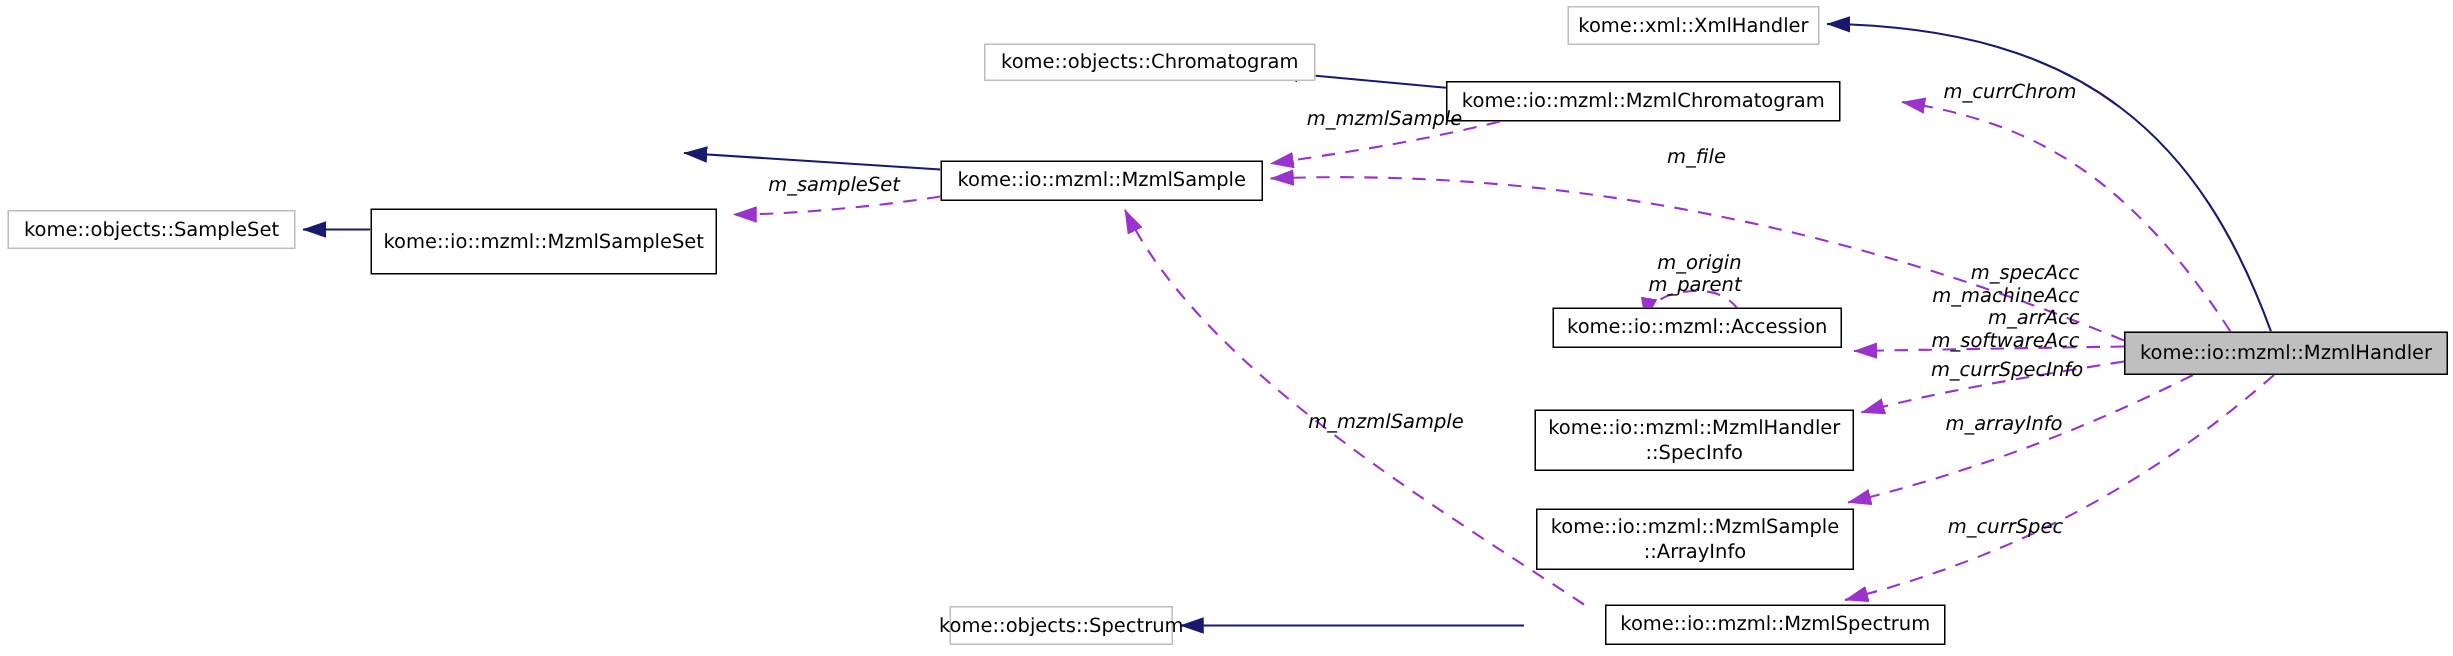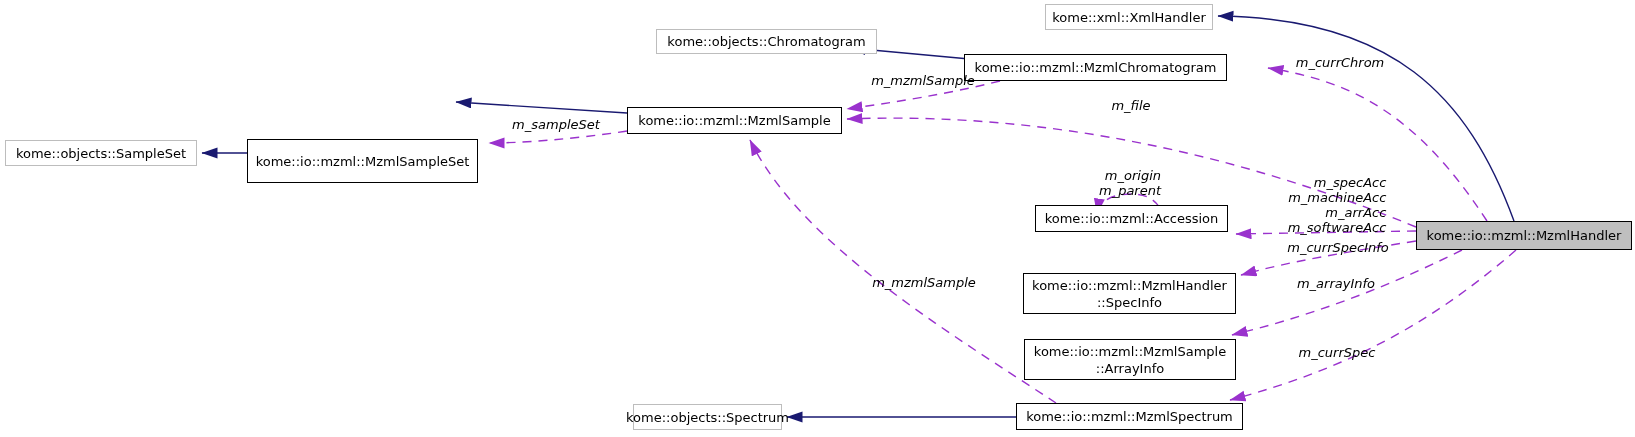--- a/index.html
+++ b/index.html
@@ -101,21 +101,21 @@
       <span>kome::io::mzml::MzmlHandler</span>
       <span>::SpecInfo</span>
     </div>
     <div class="node internal" style="left: 1024px; top: 339px; width: 212px; height: 41px;">
       <span>kome::io::mzml::MzmlSample</span>
       <span>::ArrayInfo</span>
     </div>
     <div class="node external" style="left: 633px; top: 404px; width: 149px; height: 26px;">
       <span>kome::objects::Spectrum</span>
     </div>
-    <div class="node internal" style="left: 1016px; top: 403px; width: 227px; height: 27px;">
+    <div class="node internal" style="left: 1070px; top: 403px; width: 227px; height: 27px;">
       <span>kome::io::mzml::MzmlSpectrum</span>
     </div>
     <div class="node highlight" style="left: 1416px; top: 221px; width: 216px; height: 29px;">
       <span>kome::io::mzml::MzmlHandler</span>
     </div>
     <div class="edge-label" style="left: 1340px; top: 62px;">
       <div>m_currChrom</div>
     </div>
     <div class="edge-label" style="left: 1131px; top: 105px;">
       <div>m_file</div>

